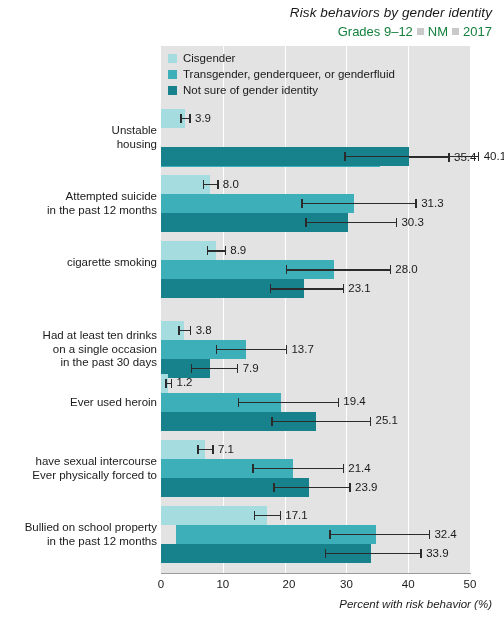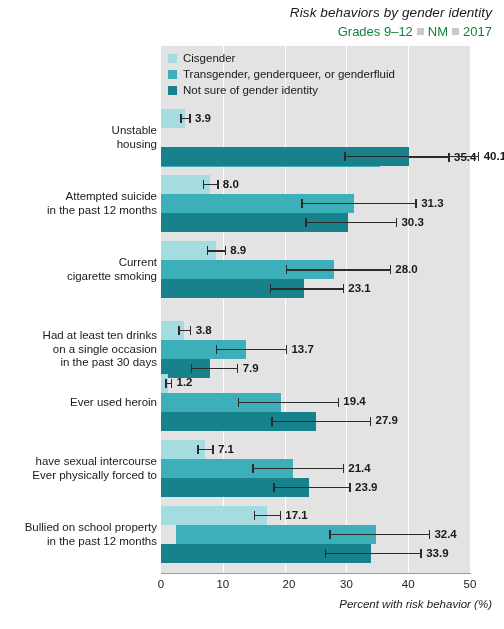--- a/index.html
+++ b/index.html
@@ -135,21 +135,21 @@
   }
   .errcap {
     position: absolute;
     width: 1.5px;
     height: 9px;
     background: #2b2b2b;
   }
   .value-label {
     position: absolute;
     font-size: 11.5px;
-    font-weight: bold;
+    font-weight: normal;
     color: #1a1a1a;
     white-space: nowrap;
   }
 
   
   .xtick {
     position: absolute;
     top: 578px;
     font-size: 11.5px;
     color: #1a1a1a;
@@ -254,21 +254,20 @@
             <div class="bar" style="width: 187.254px; background: rgb(23, 129, 140);"></div>
             <div class="errbar" style="left: 145.23px; width: 90.228px; top: 8.75px;"></div>
             <div class="errcap" style="left: 144.48px; top: 5px;"></div>
             <div class="errcap" style="left: 234.708px; top: 5px;"></div>
             <div class="value-label" style="left: 240.458px; top: 2.5px;">30.3</div>
           </div>
         </div>
       </div>
       <div class="group" style="top: 241.4px; height: 57px;">
         <div class="group-label" style="top: 15px;">
-          <div>Current</div>
           <div>cigarette smoking</div>
         </div>
         <div class="bars">
           <div class="bar-row" style="height: 19px; top: 0px; position: absolute;">
             <div class="bar" style="width: 55.002px; background: rgb(165, 220, 224);"></div>
             <div class="errbar" style="left: 46.35px; width: 17.922px; top: 8.75px;"></div>
             <div class="errcap" style="left: 45.6px; top: 5px;"></div>
             <div class="errcap" style="left: 63.522px; top: 5px;"></div>
             <div class="value-label" style="left: 69.272px; top: 2.5px;">8.9</div>
           </div>
@@ -335,21 +334,21 @@
             <div class="errbar" style="left: 77.25px; width: 100.116px; top: 8.75px;"></div>
             <div class="errcap" style="left: 76.5px; top: 5px;"></div>
             <div class="errcap" style="left: 176.616px; top: 5px;"></div>
             <div class="value-label" style="left: 182.366px; top: 2.5px;">19.4</div>
           </div>
           <div class="bar-row" style="height: 19px; top: 38px; position: absolute;">
             <div class="bar" style="width: 155.118px; background: rgb(23, 129, 140);"></div>
             <div class="errbar" style="left: 111.24px; width: 98.262px; top: 8.75px;"></div>
             <div class="errcap" style="left: 110.49px; top: 5px;"></div>
             <div class="errcap" style="left: 208.752px; top: 5px;"></div>
-            <div class="value-label" style="left: 214.502px; top: 2.5px;">27.9</div>
+            <div class="value-label" style="left: 214.502px; top: 2.5px;">25.1</div>
           </div>
         </div>
       </div>
       <div class="group" style="top: 440px; height: 57px;">
         <div class="group-label" style="top: 15px;">
           <div>have sexual intercourse</div>
           <div>Ever physically forced to</div>
         </div>
         <div class="bars">
           <div class="bar-row" style="height: 19px; top: 0px; position: absolute;">

